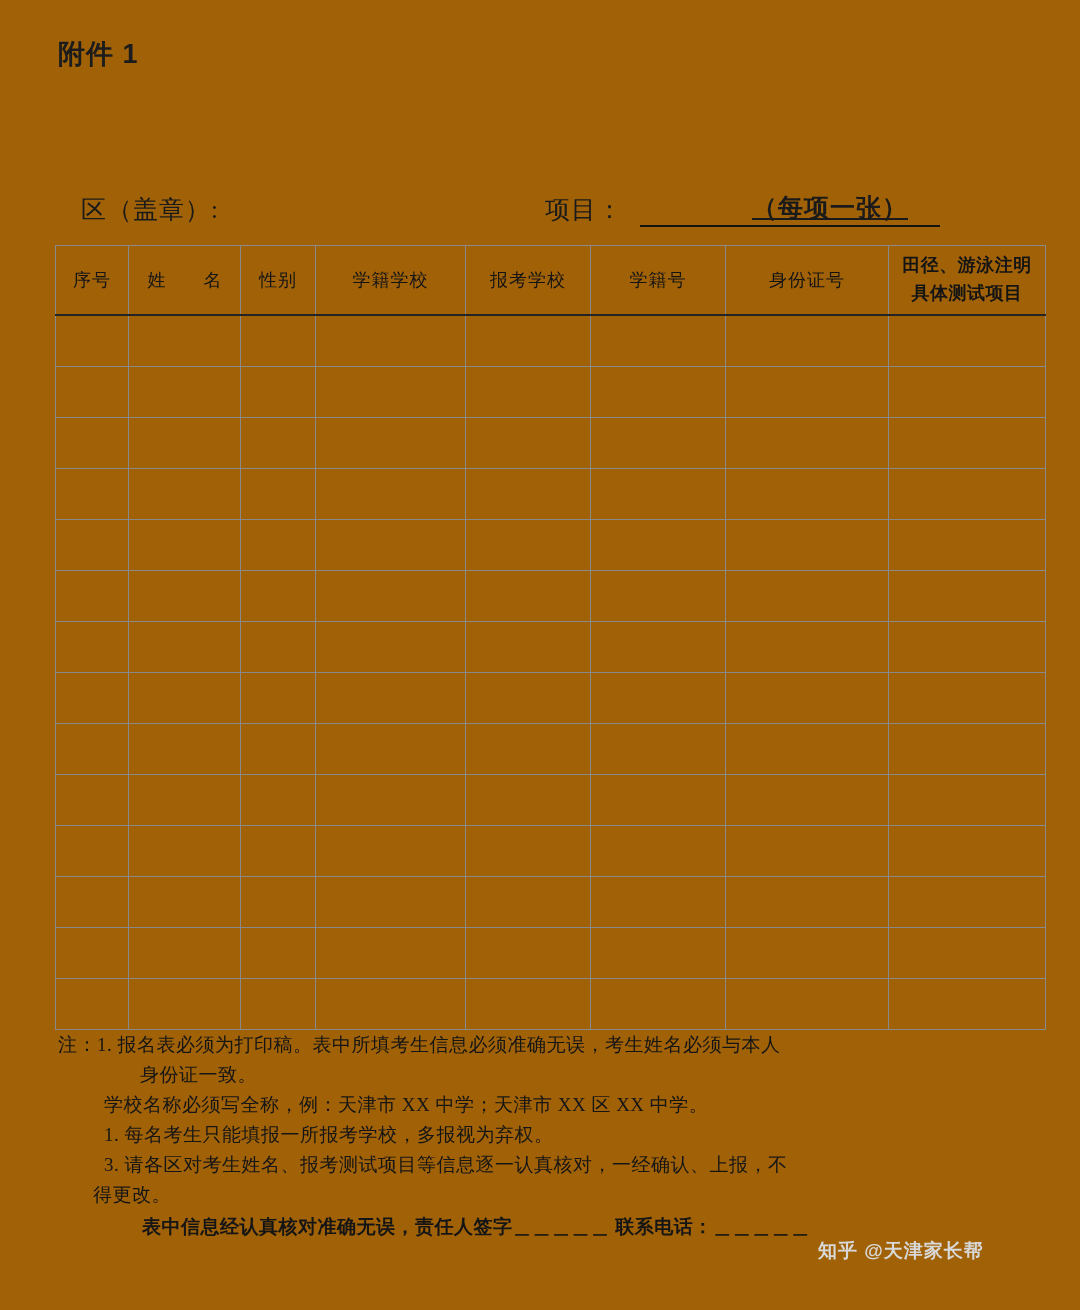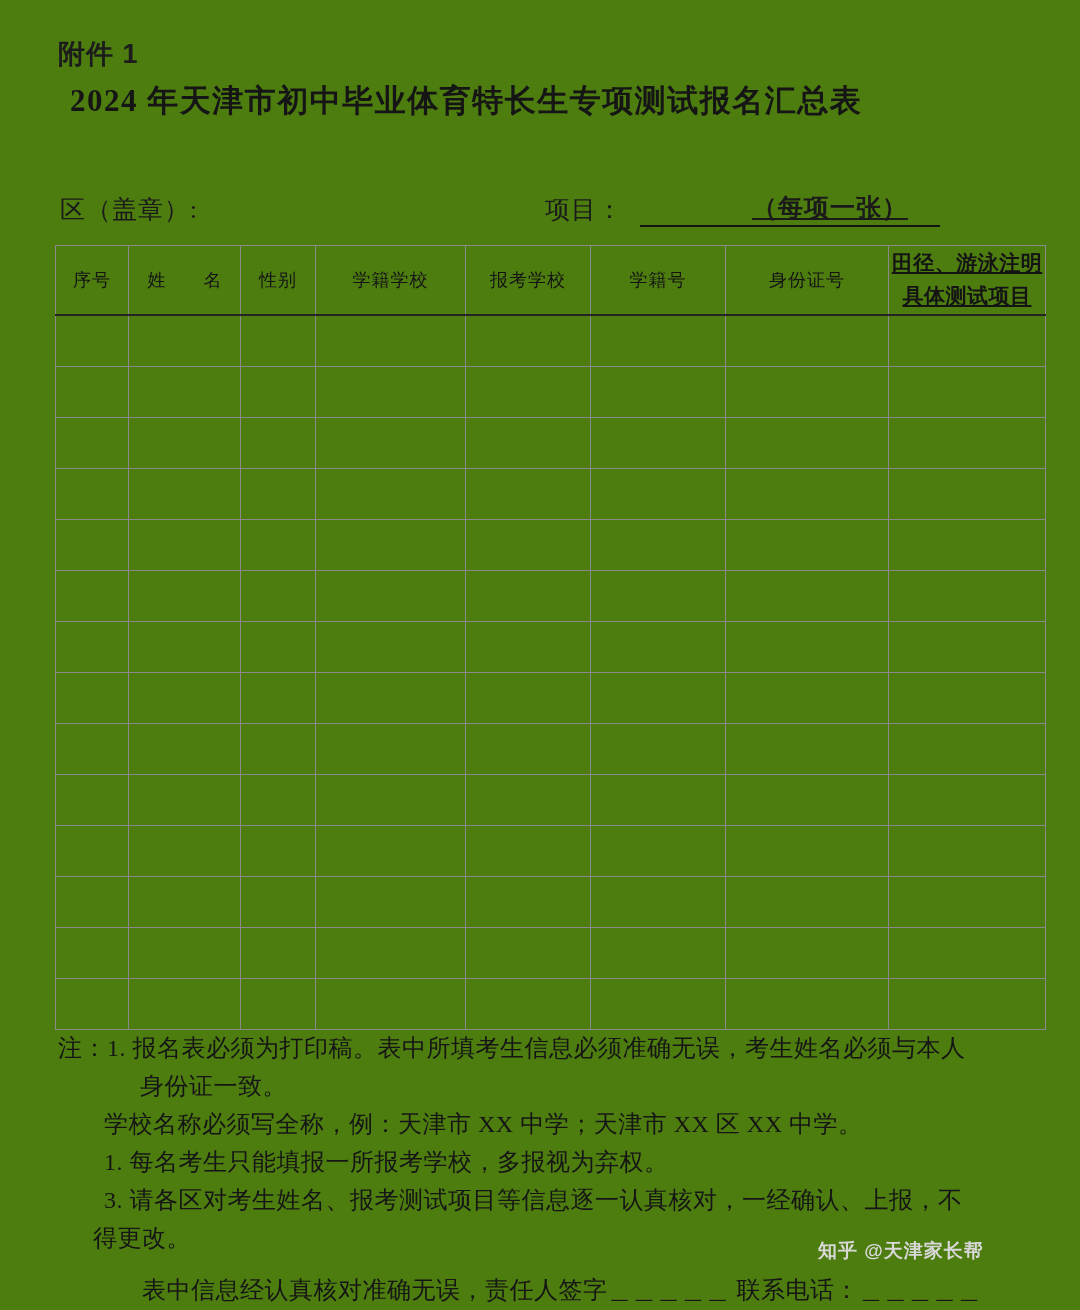--- a/index.html
+++ b/index.html
@@ -15,21 +15,21 @@
     font-family: "Liberation Serif", "DejaVu Serif", serif;
     color: #1a1a1a;
     background: #fdfdfd;
   }
 
   .page {
     position: absolute;
     left: 0; top: 0;
     width: 1080px;
     height: 1310px;
-    background: #4d7c0f;
+    background: #a16207;
   }
 
   
   .attachment-label {
     position: absolute;
     left: 58px;
     top: 36px;
     font-family: "Liberation Sans", "DejaVu Sans", sans-serif;
     font-weight: bold;
     font-size: 27px;
@@ -52,21 +52,21 @@
   
   .meta-row {
     position: absolute;
     left: 0;
     top: 193px;
     width: 1080px;
     height: 42px;
   }
   .meta-district {
     position: absolute;
-    left: 60px;
+    left: 81px;
     top: 0;
     font-size: 25px;
     letter-spacing: 1px;
     white-space: nowrap;
   }
   .meta-project-label {
     position: absolute;
     left: 545px;
     top: 0;
     font-size: 25px;
@@ -112,50 +112,50 @@
     border-bottom: 2px solid #242424;
     font-weight: normal;
     font-size: 18px;
     letter-spacing: 1px;
     line-height: 1.25;
     vertical-align: middle;
     text-align: center;
     color: #141414;
   }
   .reg-table thead th.hdr-multiline {
-    font-size: 21px;
+    font-size: 18px;
     letter-spacing: 0.5px;
     line-height: 1.55;
     font-weight: bold;
-    text-decoration: underline;
   }
   .reg-table tbody td {
     height: 50px;
   }
   .hdr-name span { letter-spacing: 10px; padding-left: 10px; }
 
   
   .notes {
     position: absolute;
     left: 58px;
     top: 1030px;
     width: 1000px;
-    font-size: 24px;
+    font-size: 19px;
     line-height: 1.58;
     letter-spacing: 0.5px;
     color: #151515;
   }
   .note-line { white-space: nowrap; }
   .note-indent-1 { padding-left: 0px; }
   .note-indent-2 { padding-left: 82px; }
   .note-indent-3 { padding-left: 46px; }
   .note-indent-hang { padding-left: 0px; margin-left: 35px; }
   .note-sign {
     padding-left: 84px;
-    margin-top: 15px;
+    margin-top: 2px;
+    font-weight: bold;
   }
 
   
   .watermark {
     position: absolute;
     left: 818px;
     top: 1238px;
     font-family: "Liberation Sans", "DejaVu Sans", sans-serif;
     font-size: 19px;
     font-weight: bold;
@@ -166,21 +166,20 @@
     user-select: none;
   }
 </style>
 </head>
 <body style="background: rgb(253, 253, 253);">
 
 <div class="page">
 
   <div class="attachment-label">附件 1</div>
 
-  <div class="doc-title">2024 年天津市初中毕业体育特长生专项测试报名汇总表</div>
 
   <div class="meta-row">
     <div class="meta-district">区（盖章）:</div>
     <div class="meta-project-label">项目：</div>
     <div class="meta-project-blank"></div>
     <div class="meta-project-note">（每项一张）</div>
   </div>
 
   <table class="reg-table">
     <colgroup>

